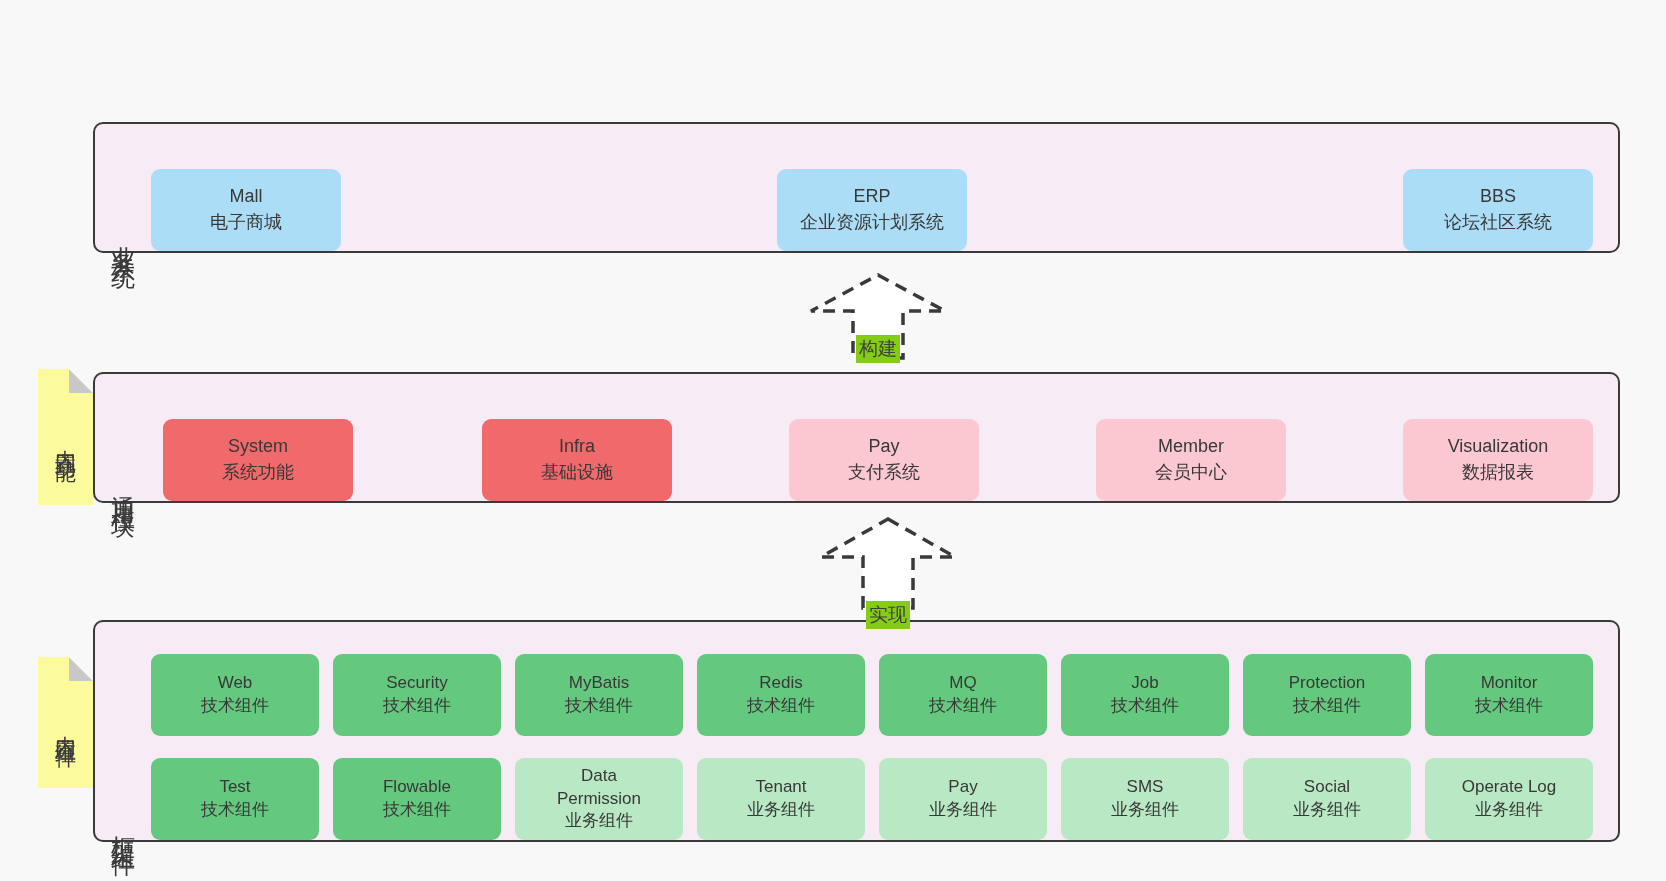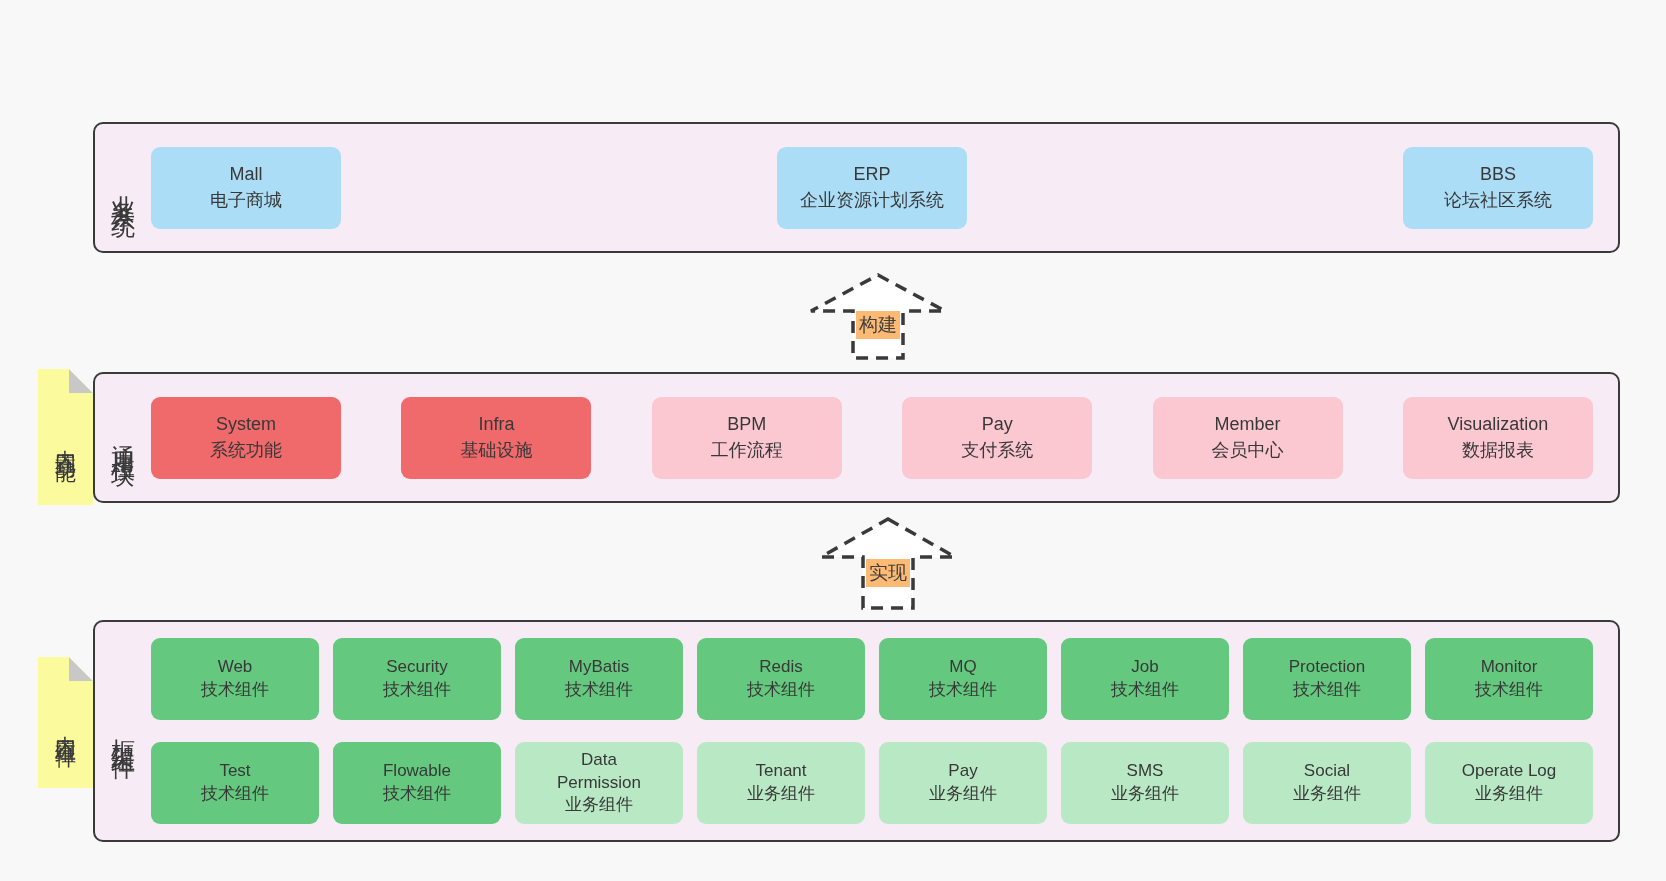--- a/index.html
+++ b/index.html
@@ -8,21 +8,21 @@
     background:var(--c-page,#f8f8f8);
     font-family:"Liberation Sans","DejaVu Sans",sans-serif;
     color:#3a3a3a;
   }
   
   .layer{
     position:absolute;left:93px;width:1527px;box-sizing:border-box;
     background:var(--c-panel,#f7ecf5);
     border:2.5px solid var(--c-border,#3a3a3a);
     border-radius:10px;
-    display:flex;align-items:center;
+    display:flex;align-items:flex-end;
   }
   #layer-business{top:122px;height:131px;}
   #layer-modules{top:372px;height:131px;}
   #layer-components{top:620px;height:222px;}
   .layer-label{
     flex:0 0 56px;display:flex;align-items:center;justify-content:center;
     writing-mode:vertical-rl;text-orientation:upright;
     font-size:24px;letter-spacing:6px;color:#3a3a3a;
   }
   .layer-content{
@@ -34,21 +34,21 @@
   .box{
     box-sizing:border-box;height:82px;border-radius:9px;
     display:flex;flex-direction:column;align-items:center;justify-content:center;
     text-align:center;font-size:18px;line-height:1.42;color:#383838;
     padding:0 8px;
   }
   #layer-business .box,#layer-modules .box{width:190px;}
   #layer-components .box{width:168px;font-size:17px;line-height:1.35;}
   #layer-components .box-name{max-width:112px;}
   .box.blue{background:var(--c-blue,#abdef6);}
-  .box.red{background:var(--c-red,#f0696b);}
+  .box.red{background:var(--c-red,#f0696b);margin-left:12px;}
   .box.pink{background:var(--c-pink,#fbc8d2);}
   .box.green{background:var(--c-green,#64c97e);}
   .box.lightgreen{background:var(--c-lightgreen,#b9e8c4);}
   
   .sticky{
     position:absolute;left:38px;width:55px;z-index:3;
     background:var(--c-sticky,#fbfb9d);
     clip-path:polygon(0 0,calc(100% - 24px) 0,100% 24px,100% 100%,0 100%);
     display:flex;align-items:center;justify-content:center;
   }
@@ -63,25 +63,26 @@
     writing-mode:vertical-rl;text-orientation:upright;
     font-size:21px;letter-spacing:4px;color:#3a3a3a;padding-top:8px;
   }
   
   .up-arrow{position:absolute;z-index:2;}
   #arrow-build{left:808px;top:273px;width:140px;height:88px;}
   #arrow-implement{left:818px;top:517px;width:140px;height:94px;}
   .up-arrow svg{display:block;width:100%;height:100%;}
   .arrow-label{
     position:absolute;left:50%;transform:translateX(-50%);
-    background:#fdba74;padding:1px 3px;font-size:19px;color:#3f3f3f;
+    background:#84cc16;padding:1px 3px;font-size:19px;color:#3f3f3f;
     white-space:nowrap;
+    margin-top:24px;
   }
   #arrow-build .arrow-label{top:38px;}
-  #arrow-implement .arrow-label{top:42px;}
+  #arrow-implement .arrow-label{top:60px;}
 </style>
 </head>
 <body>
 
 <div class="canvas">
 
   <section class="layer" id="layer-business">
     <div class="layer-label">业务系统</div>
     <div class="layer-content">
         <div class="box-row">
@@ -119,24 +120,20 @@
         <div class="box-row">
           <div class="box red">
             <div class="box-name">System</div>
             <div class="box-desc">系统功能</div>
           </div>
           <div class="box red">
             <div class="box-name">Infra</div>
             <div class="box-desc">基础设施</div>
           </div>
           <div class="box pink">
-            <div class="box-name">BPM</div>
-            <div class="box-desc">工作流程</div>
-          </div>
-          <div class="box pink">
             <div class="box-name">Pay</div>
             <div class="box-desc">支付系统</div>
           </div>
           <div class="box pink">
             <div class="box-name">Member</div>
             <div class="box-desc">会员中心</div>
           </div>
           <div class="box pink">
             <div class="box-name">Visualization</div>
             <div class="box-desc">数据报表</div>

